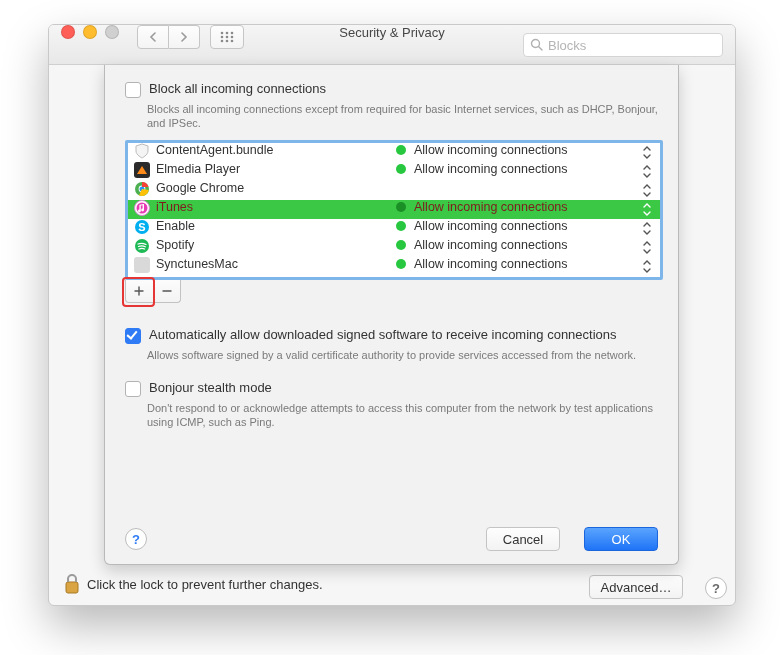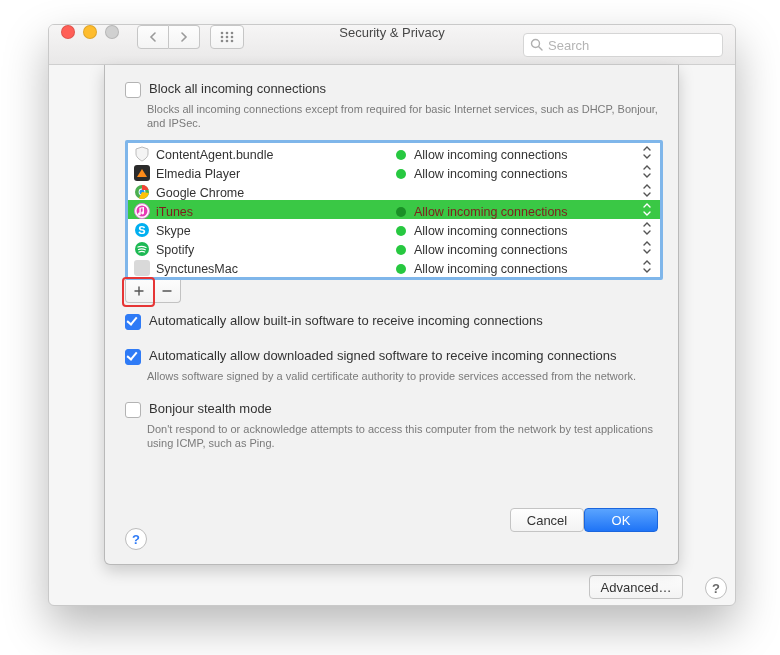--- a/index.html
+++ b/index.html
@@ -18,34 +18,34 @@
   .search svg{position:absolute;left:6px;top:4px}
   .body{position:relative;height:541px}
   .sheet{position:absolute;left:55px;top:0;width:575px;height:500px;background:#f2f2f2;border:1px solid #b9b9b9;border-top:none;border-radius:0 0 6px 6px;box-shadow:0 6px 16px rgba(0,0,0,0.18);padding:16px 20px 14px 20px;box-sizing:border-box}
   .row{display:flex;align-items:flex-start;margin-bottom:4px}
   .cb{width:14px;height:14px;border:1px solid #b3b3b3;border-radius:3px;background:#fff;margin-right:8px;margin-top:1px;flex-shrink:0;position:relative}
   .cb.on{background:#2f7bf6;border-color:#2f7bf6}
   .cb.on:after{content:"";position:absolute;left:3px;top:0px;width:4px;height:8px;border:solid #fff;border-width:0 2px 2px 0;transform:rotate(40deg)}
   .lbl{line-height:16px}
   .sub{font-size:11px;color:#7a7a7a;margin:2px 0 10px 22px;line-height:14px}
   .listbox{width:532px;height:134px;border:3px solid #7fb6ea;border-radius:2px;background:#fff;overflow:hidden;margin-bottom:0}
-  .lrow{height:19px;display:flex;align-items:flex-end;font-size:12.5px;position:relative}
+  .lrow{height:19px;display:flex;align-items:flex-start;font-size:12.5px;position:relative}
   .lrow .appicon{width:16px;height:16px;margin:0 6px 0 6px;flex-shrink:0;border-radius:3px}
   .lrow .name{flex:0 0 240px}
   .lrow .stat{display:flex;align-items:center}
   .lrow .sdot{width:10px;height:10px;border-radius:50%;margin-right:8px}
   .sgreen{background:#27c840}.sred{background:#ff3b30}
   .lrow .arrows{position:absolute;right:8px;top:2px;width:10px;height:15px}
   .lrow.sel{background:#3ac845;color:#7f1d1d}
   .lrow.sel .sdot.sgreen{background:#1a8f26}
   .addrem{display:flex;border:1px solid #c2c2c2;border-top:none;width:54px;height:22px;background:linear-gradient(#fcfcfc,#f3f3f3);border-radius:0 0 4px 4px}
   .arbtn{width:27px;display:flex;align-items:center;justify-content:center;font-size:16px;color:#555}
   .arbtn+.arbtn{border-left:1px solid #c2c2c2}
   .addmark{position:absolute;border:2px solid #e63535;border-radius:4px;pointer-events:none}
-  .btnrow{position:absolute;right:20px;bottom:32px;display:flex;gap:0;}
+  .btnrow{position:absolute;right:20px;bottom:13px;display:flex;gap:24px;}
   .btn{min-width:72px;height:22px;border-radius:4px;font-size:13px;display:flex;align-items:center;justify-content:center;border:1px solid #c4c4c4;background:linear-gradient(#fefefe,#f3f3f3)}
   .btn.pri{background:linear-gradient(#5aa4ff,#1f74f6);border-color:#1b66dd;color:#fff}
   .help{width:20px;height:20px;border-radius:50%;border:1px solid #bcbcbc;background:#fff;color:#2f7bf6;display:flex;align-items:center;justify-content:center;font-weight:bold;position:absolute;left:20px;bottom:14px}
   .footer{position:absolute;left:14px;right:14px;bottom:10px;height:24px;display:flex;align-items:center}
   .lock{width:18px;height:22px;margin-right:6px}
   .adv{position:absolute;right:52px;bottom:7px}
   .fhelp{position:absolute;right:8px;bottom:7px;width:20px;height:20px;border-radius:50%;border:1px solid #bcbcbc;background:#fff;color:#6a6a6a;display:flex;align-items:center;justify-content:center;font-weight:bold}
   .arrows svg{display:block}
   .cut{white-space:nowrap;overflow:hidden;text-overflow:clip}
 </style>
@@ -86,26 +86,33 @@
               <circle cx="12" cy="10" r="1.3"></circle>
             </g>
           </svg>
       </div>
       <div class="title">Security &amp; Privacy</div>
       <div class="search">
         <svg width="13" height="13" viewBox="0 0 13 13">
             <circle cx="5.5" cy="5.5" r="4" stroke="#b0b0b0" stroke-width="1.4" fill="none"></circle>
             <line x1="8.5" y1="8.5" x2="12" y2="12" stroke="#b0b0b0" stroke-width="1.4" stroke-linecap="round"></line>
           </svg>
-        <span>Search</span>
+        <span>Blocks</span>
       </div>
     </div>
 
     <div class="body">
 
+      <div class="footer">
+        <svg class="lock" viewBox="0 0 18 22">
+            <rect x="3" y="9" width="12" height="11" rx="2" fill="#d9a441" stroke="#a97a25"></rect>
+            <path d="M5 9 V6 a4 4 0 0 1 8 0 V9" fill="none" stroke="#9b9b9b" stroke-width="2"></path>
+          </svg>
+        <span>Click the lock to prevent further changes.</span>
+      </div>
       <div class="btn adv" style="min-width:92px">
           <span>Advanced…</span>
         </div>
       <div class="fhelp">?</div>
 
       <div class="sheet">
 
         <div class="row">
           <div class="cb"></div>
           <span class="lbl">Block all incoming connections</span>
@@ -174,21 +181,21 @@
                 <svg width="10" height="15" viewBox="0 0 10 15">
                   <path d="M2 5 L5 2 L8 5 M2 10 L5 13 L8 10" stroke="currentColor" stroke-width="1.4" fill="none" stroke-linecap="round"></path>
                 </svg>
               </span>
             </div>
             <div class="lrow">
               <span class="appicon"><svg width="16" height="16" viewBox="0 0 16 16">
                   <circle cx="8" cy="8" r="7" fill="#00aff0"></circle>
                   <text x="8" y="12" text-anchor="middle" font-size="11" font-weight="bold" fill="#fff" font-family="Arial">S</text>
                 </svg></span>
-              <span class="name cut">Skype</span>
+              <span class="name cut">Enable</span>
               <span class="stat">
                 <span class="sdot sgreen"></span>
                 <span class="cut" style="max-width:195px">Allow incoming connections</span>
               </span>
               <span class="arrows" style="color:#555">
                 <svg width="10" height="15" viewBox="0 0 10 15">
                   <path d="M2 5 L5 2 L8 5 M2 10 L5 13 L8 10" stroke="currentColor" stroke-width="1.4" fill="none" stroke-linecap="round"></path>
                 </svg>
               </span>
             </div>
@@ -236,24 +243,20 @@
               <svg width="10" height="10" viewBox="0 0 10 10">
                   <path d="M1 5 H9" stroke="#555" stroke-width="1.4" stroke-linecap="round"></path>
                 </svg>
             </div>
           </div>
           <div class="addmark" style="left:-3px;top:-3px;width:29px;height:26px"></div>
         </div>
 
         <div style="height:10px"></div>
 
-        <div class="row">
-          <div class="cb on"></div>
-          <span class="lbl">Automatically allow built-in software to receive incoming connections</span>
-        </div>
 
         <div style="height:14px"></div>
 
         <div class="row">
           <div class="cb on"></div>
           <span class="lbl">Automatically allow downloaded signed software to receive incoming connections</span>
         </div>
         <div class="sub">Allows software signed by a valid certificate authority to provide services accessed from the network.</div>
 
         <div style="height:8px"></div>

